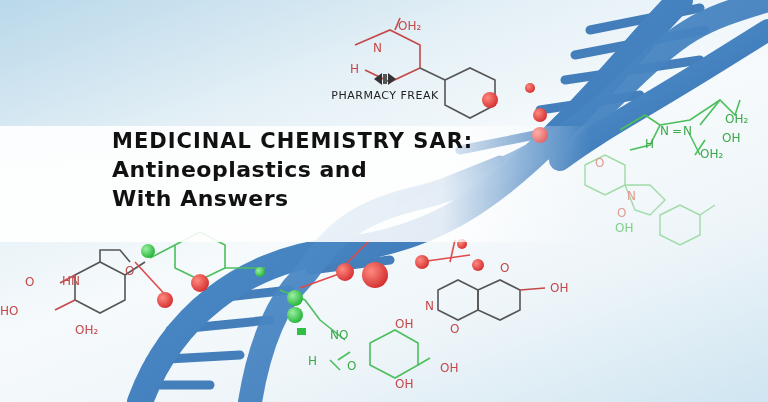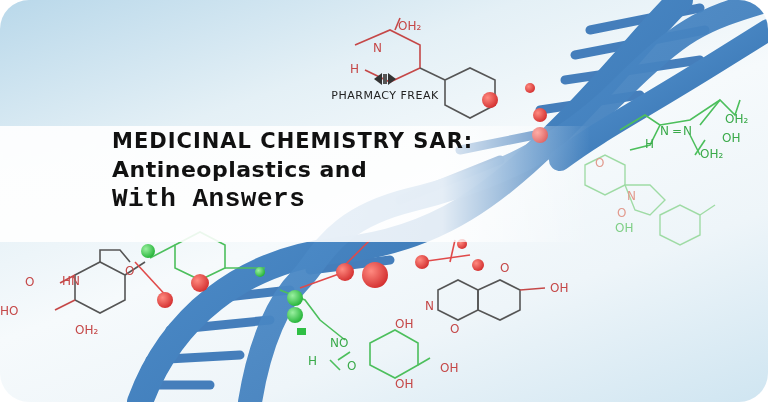--- a/index.html
+++ b/index.html
@@ -1,27 +1,27 @@
 <!DOCTYPE html>
 <html><head>
 <meta charset="utf-8">
 <style>
   html, body { margin:0; padding:0; }
   body { width:768px; height:402px; overflow:hidden; position:relative;
          font-family:"Liberation Sans", sans-serif; }
   .canvas { position:absolute; left:0; top:0; width:768px; height:402px;
-            background: linear-gradient(160deg, #b9d8ea 0%, #e4f0f6 28%, #f6fafc 50%, #eef5f9 72%, #cfe5f1 100%); overflow:hidden;border-radius:29px; }
+            background: linear-gradient(160deg, #b9d8ea 0%, #e4f0f6 28%, #f6fafc 50%, #eef5f9 72%, #cfe5f1 100%); overflow:hidden; }
   svg.art { position:absolute; left:0; top:0; }
   .banner { position:absolute; left:0; top:126px; width:590px; height:116px;
             background: linear-gradient(90deg, rgba(255,255,255,0.92) 0%, rgba(255,255,255,0.85) 75%, rgba(255,255,255,0.0) 100%); }
   .title { position:absolute; left:112px; top:128px; color:#111; font-weight:bold; font-family:"DejaVu Sans", sans-serif; }
   .title .line1 { font-size:21px; letter-spacing:1px; line-height:26px;text-align:center; }
   .title .line2 { font-size:22px; line-height:32px; letter-spacing:0.5px; }
   .title .line3 { font-size:29px; line-height:32px; letter-spacing:0.5px; }
-  .title .line4 { font-size:26px; line-height:26px; letter-spacing:0.5px;font-family:Liberation Mono, monospace; }
+  .title .line4 { font-size:22px; line-height:26px; letter-spacing:0.5px; }
   .logo { position:absolute; left:310px; top:73px; width:150px; text-align:center; }
   .logo .mark { display:block; margin:0 auto; width:22px; height:12px; }
   .logo .name { font-size:11px; color:#222; letter-spacing:0.5px; font-family:"DejaVu Sans", sans-serif; }
   .lbl { position:absolute; font-size:12px; font-family:"DejaVu Sans", sans-serif; line-height:12px; }
   .red { color:#c54848; }
   .green { color:#3aaa4a; }
   .lgreen { color:#7fcf86; }
   .lred { color:#e29a8e; }
 </style>
 </head>
@@ -166,21 +166,21 @@
   <span class="lbl red" style="left:125px;top:265px;">O</span>
   <span class="lbl red" style="left:25px;top:276px;">O</span>
   <span class="lbl red" style="left:0;top:305px;">HO</span>
   <span class="lbl red" style="left:75px;top:324px;">OH₂</span>
 
   <span class="lbl red" style="left:500px;top:262px;">O</span>
   <span class="lbl red" style="left:550px;top:282px;">OH</span>
   <span class="lbl red" style="left:425px;top:300px;">N</span>
   <span class="lbl red" style="left:450px;top:323px;">O</span>
 
-  <span class="lbl green" style="left:330px;top:337px;">NO</span>
+  <span class="lbl green" style="left:330px;top:329px;">NO</span>
   <span class="lbl green" style="left:308px;top:355px;">H</span>
   <span class="lbl green" style="left:347px;top:360px;">O</span>
   <span class="lbl red" style="left:395px;top:318px;">OH</span>
   <span class="lbl red" style="left:395px;top:378px;">OH</span>
   <span class="lbl red" style="left:440px;top:362px;">OH</span>
 
   <div class="logo">
     <svg class="mark" viewBox="0 0 22 12">
       <polygon points="0,6 8,0 8,12" fill="#333"></polygon>
       <polygon points="22,6 14,0 14,12" fill="#333"></polygon>

